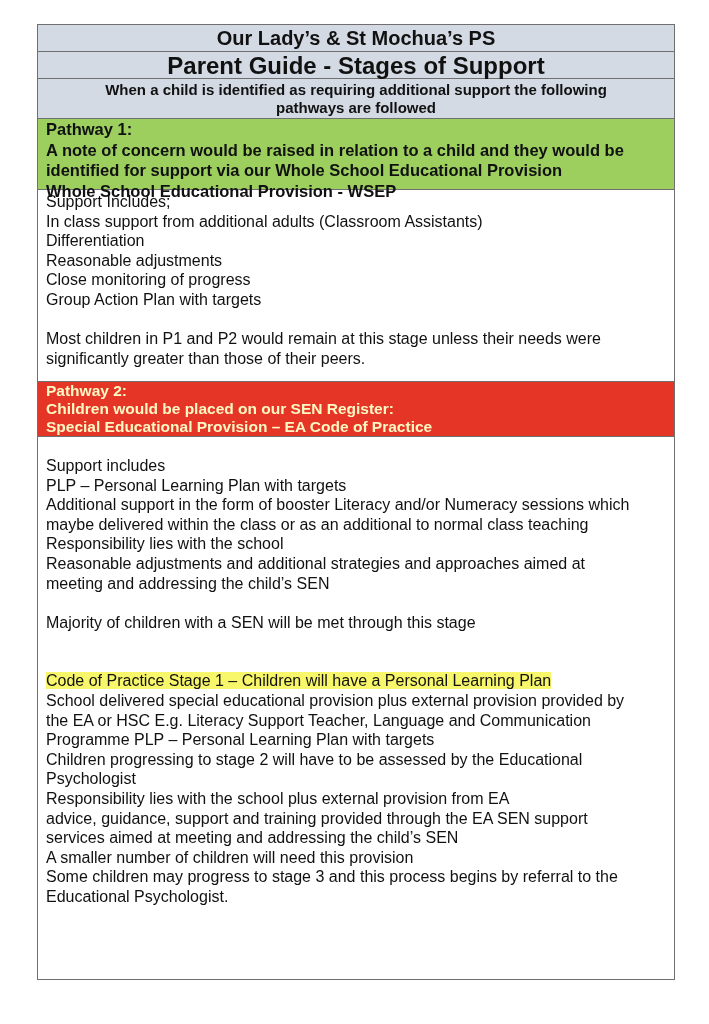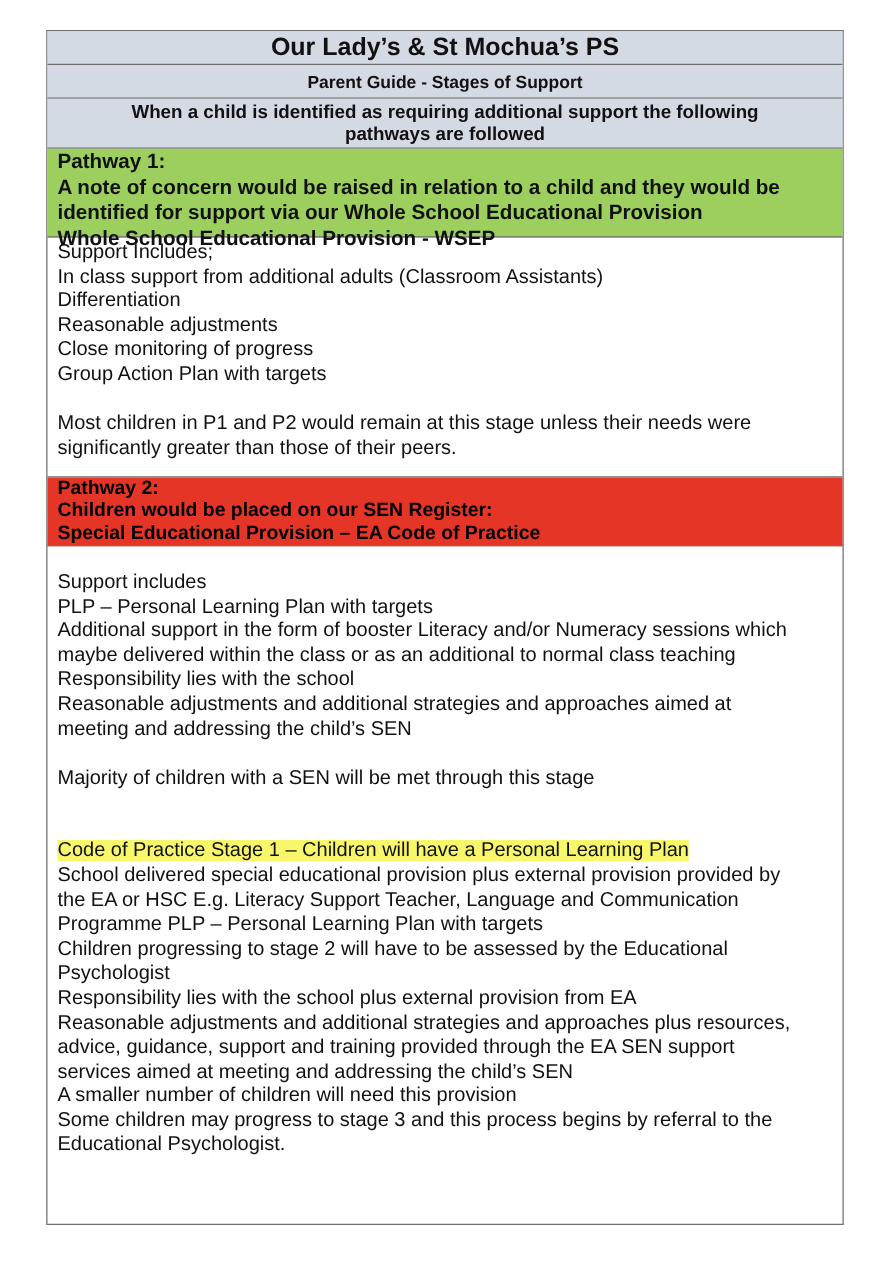--- a/index.html
+++ b/index.html
@@ -4,26 +4,26 @@
 <style>
   html, body { margin: 0; padding: 0; background: #ffffff; }
   body { width: 709px; height: 1024px; position: relative; overflow: hidden;
          font-family: "Liberation Sans", sans-serif; color: #111; }
   .doc-table { position: absolute; left: 37px; top: 24px; width: 638px;
                border: 1.5px solid #6f6f6f; box-sizing: border-box; }
   .row { border-bottom: 1.5px solid #6f6f6f; box-sizing: border-box; }
   .row:last-child { border-bottom: none; }
   .hdr { background: #d4dae4; text-align: center; font-weight: bold; }
   .title1 { font-size: 20px; height: 27px; line-height: 27px; }
-  .title2 { font-size: 14px; height: 27px; line-height: 27px; }
+  .title2 { font-size: 24px; height: 27px; line-height: 27px; }
   .intro { font-size: 15px; line-height: 18px; padding: 2px 10px 0 10px; height: 40px; }
   .green { background: #9ccf5e; font-weight: bold; font-size: 16.5px; line-height: 20.5px;
            padding: 0 8px 0 8px; height: 71px; }
   .red { background: #e53527; font-weight: bold; font-size: 15.5px; line-height: 18px;
-         padding: 0 8px; height: 55px; color: #000000; }
+         padding: 0 8px; height: 55px; color: #fef9c3; }
   .body { font-size: 16px; line-height: 19.6px; padding: 0 8px; }
   .body1 { height: 192px; padding-top: 2px; }
   .body2 { height: 542px; padding-top: 19px; }
   .line { display: block; white-space: nowrap; }
   .gap { display: block; height: 19.6px; }
   .gap2 { display: block; height: 39px; }
   .hl { background: #f8f76b; }
 </style>
 </head>
 <body>
@@ -79,21 +79,20 @@
     <span class="gap"></span>
     <span class="line">Majority of children with a SEN will be met through this stage</span>
     <span class="gap2"></span>
     <span class="line"><span class="hl">Code of Practice Stage 1 – Children will have a Personal Learning Plan</span></span>
     <span class="line">School delivered special educational provision plus external provision provided by</span>
     <span class="line">the EA or HSC E.g. Literacy Support Teacher, Language and Communication</span>
     <span class="line">Programme PLP – Personal Learning Plan with targets</span>
     <span class="line">Children progressing to stage 2 will have to be assessed by the Educational</span>
     <span class="line">Psychologist</span>
     <span class="line">Responsibility lies with the school plus external provision from EA</span>
-    <span class="line">Reasonable adjustments and additional strategies and approaches plus resources,</span>
     <span class="line">advice, guidance, support and training provided through the EA SEN support</span>
     <span class="line">services aimed at meeting and addressing the child’s SEN</span>
     <span class="line">A smaller number of children will need this provision</span>
     <span class="line">Some children may progress to stage 3 and this process begins by referral to the</span>
     <span class="line">Educational Psychologist.</span>
   </div>
 
 </div>
 
 </body></html>

